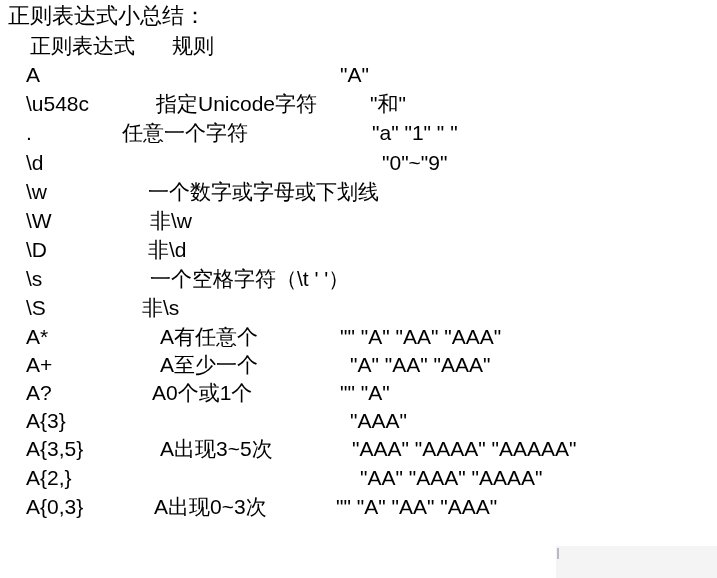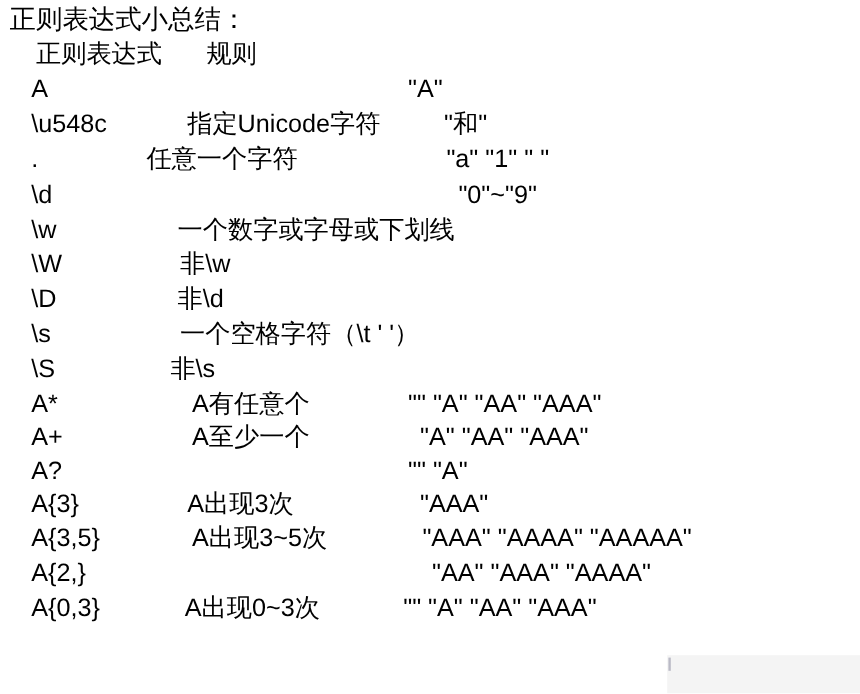--- a/index.html
+++ b/index.html
@@ -98,22 +98,22 @@
       <div class="row" style="top: 89px;"><span class="cell col-pattern">\u548c</span><span class="cell col-rule" style="left: 156px;">指定Unicode字符</span><span class="cell col-match" style="left: 370px;">"和"</span></div>
       <div class="row" style="top: 118px;"><span class="cell col-pattern">.</span><span class="cell col-rule" style="left: 122px;">任意一个字符</span><span class="cell col-match" style="left: 372px;">"a" "1" " "</span></div>
       <div class="row" style="top: 148px;"><span class="cell col-pattern">\d</span><span class="cell col-match" style="left: 382px;">"0"~"9"</span></div>
       <div class="row" style="top: 177px;"><span class="cell col-pattern">\w</span><span class="cell col-rule" style="left: 148px;">一个数字或字母或下划线</span><span class="cell col-match"></span></div>
       <div class="row" style="top: 206px;"><span class="cell col-pattern">\W</span><span class="cell col-rule" style="left: 150px;">非\w</span><span class="cell col-match"></span></div>
       <div class="row" style="top: 235px;"><span class="cell col-pattern">\D</span><span class="cell col-rule" style="left: 148px;">非\d</span><span class="cell col-match"></span></div>
       <div class="row" style="top: 264px;"><span class="cell col-pattern">\s</span><span class="cell col-rule" style="left: 150px;">一个空格字符（\t ' '）</span><span class="cell col-match"></span></div>
       <div class="row" style="top: 293px;"><span class="cell col-pattern">\S</span><span class="cell col-rule" style="left: 142px;">非\s</span><span class="cell col-match"></span></div>
       <div class="row" style="top: 322px;"><span class="cell col-pattern">A*</span><span class="cell col-rule" style="left: 160px;">A有任意个</span><span class="cell col-match" style="left: 340px;">"" "A" "AA" "AAA"</span></div>
       <div class="row" style="top: 350px;"><span class="cell col-pattern">A+</span><span class="cell col-rule" style="left: 160px;">A至少一个</span><span class="cell col-match" style="left: 350px;">"A" "AA" "AAA"</span></div>
-      <div class="row" style="top: 378px;"><span class="cell col-pattern">A?</span><span class="cell col-match" style="left: 340px;">"" "A"</span></div>
-      <div class="row" style="top: 406px; padding-left: 11px;"><span class="cell col-pattern">A{3}</span><span class="cell col-rule" style="left: 156px;">A出现3次</span><span class="cell col-match" style="left: 350px;">"AAA"</span></div>
+      <div class="row" style="top: 378px;"><span class="cell col-pattern">A?</span><span class="cell col-rule" style="left: 152px;">A0个或1个</span><span class="cell col-match" style="left: 340px;">"" "A"</span></div>
+      <div class="row" style="top: 406px; padding-left: 11px;"><span class="cell col-pattern">A{3}</span><span class="cell col-match" style="left: 350px;">"AAA"</span></div>
       <div class="row" style="top: 434px;"><span class="cell col-pattern">A{3,5}</span><span class="cell col-rule" style="left: 160px;">A出现3~5次</span><span class="cell col-match" style="left: 352px;">"AAA" "AAAA" "AAAAA"</span></div>
       <div class="row" style="top: 463px;"><span class="cell col-pattern">A{2,}</span><span class="cell col-match" style="left: 360px;">"AA" "AAA" "AAAA"</span></div>
       <div class="row" style="top: 492px;"><span class="cell col-pattern">A{0,3}</span><span class="cell col-rule" style="left: 154px;">A出现0~3次</span><span class="cell col-match" style="left: 336px;">"" "A" "AA" "AAA"</span></div>
     </div>
 
   <div class="cursor-tick"></div>
 
 </div>
 
 </body></html>

